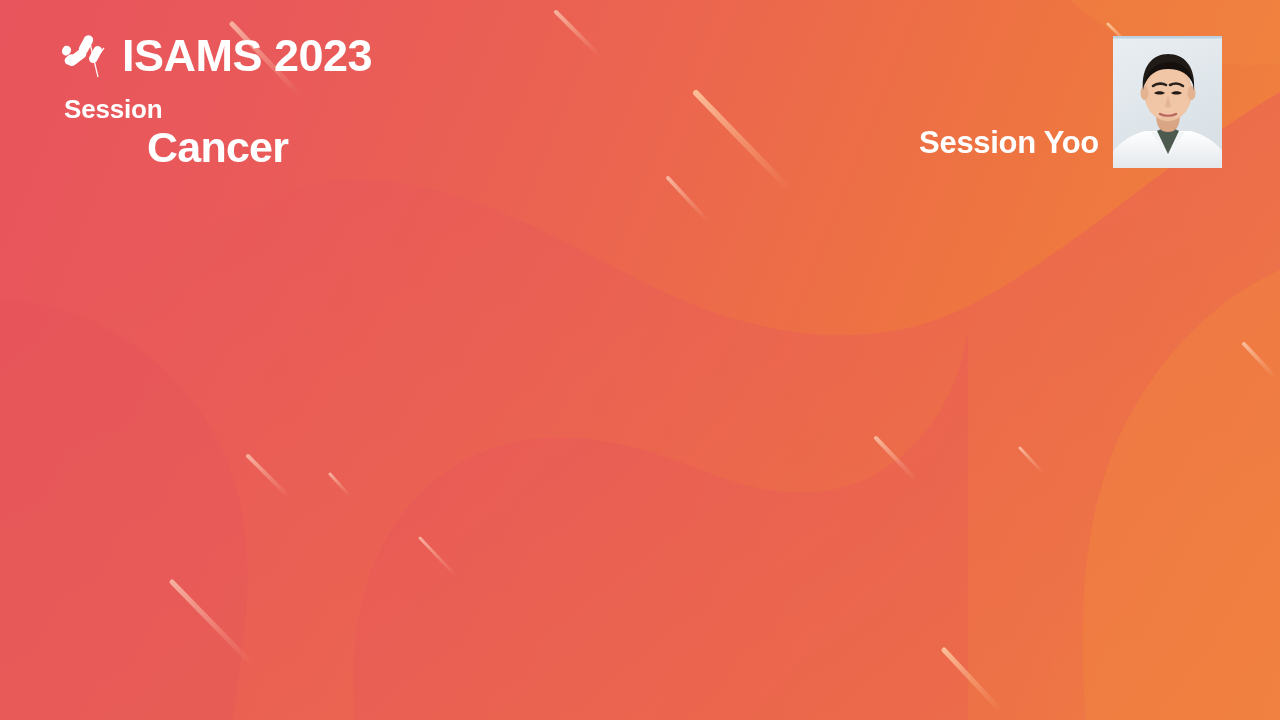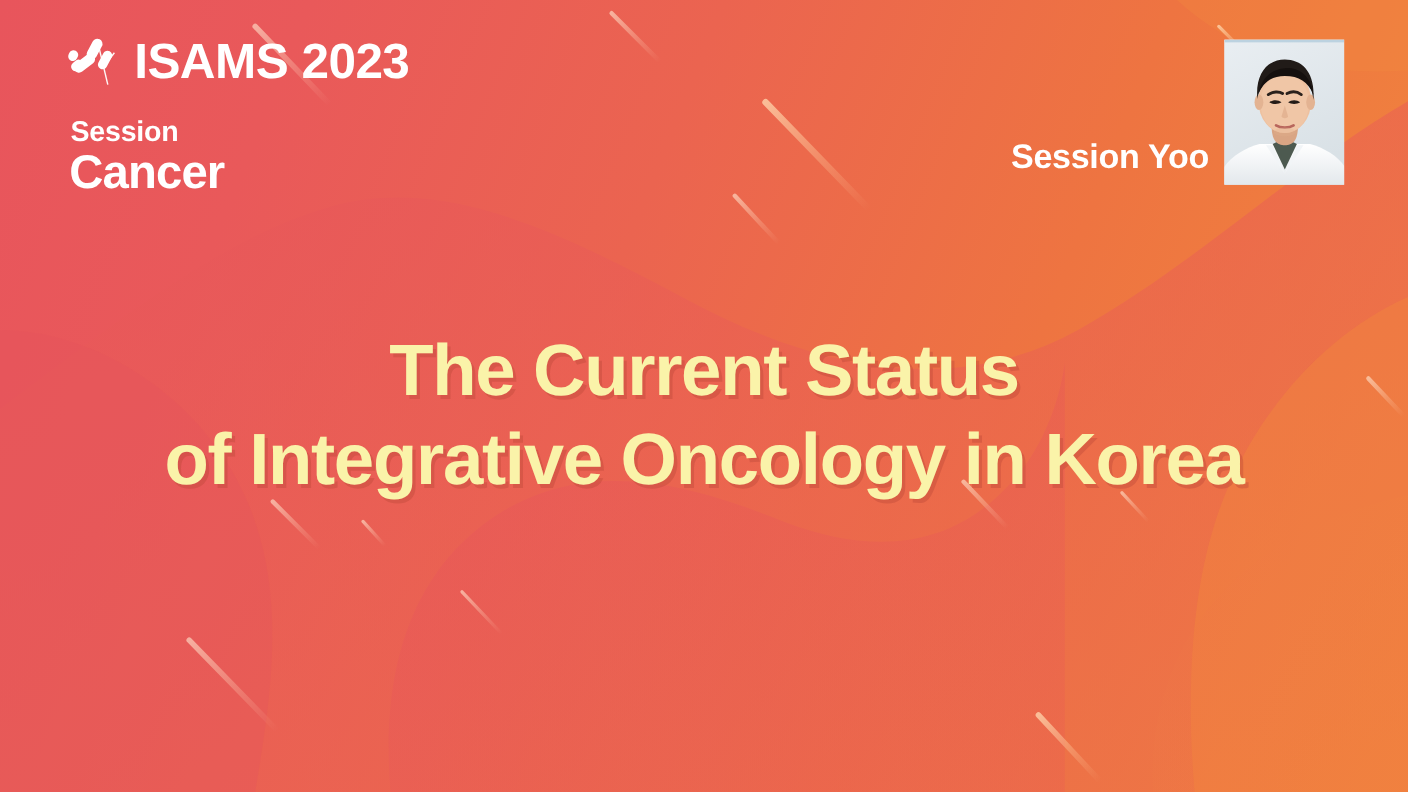--- a/index.html
+++ b/index.html
@@ -57,32 +57,33 @@
     letter-spacing: -0.5px;
     line-height: 1;
     white-space: nowrap;
   }
 
   .session-label {
     color: #ffffff;
     font-size: 26px;
     font-weight: bold;
     line-height: 1.05;
-    margin-top: 24px;
+    margin-top: 14px;
     margin-left: 2px;
     letter-spacing: -0.2px;
   }
   .session-name {
     color: #ffffff;
     font-size: 43px;
     font-weight: bold;
     line-height: 1.02;
     margin-top: 3px;
     margin-left: 1px;
     letter-spacing: -0.8px;
+    text-align: center;
   }
 
   
   .speaker {
     position: absolute;
     right: 58px;
     top: 36px;
     height: 132px;
     display: flex;
     align-items: flex-end;
@@ -267,18 +268,14 @@
           <path d="M55,60 L52,70 C53,72 57,72 58,70 Z" fill="#e0ae8c" opacity="0.75"></path>
 
           <path d="M47,78 C51,80.5 59,80.5 63,78" stroke="#b8665c" stroke-width="2.4" fill="none" stroke-linecap="round"></path>
 
           <ellipse cx="55" cy="84" rx="10" ry="4" fill="#e0ae8c" opacity="0.3"></ellipse>
         </g>
       </svg>
     </span>
   </div>
 
-  <div class="title-block">
-    <div class="title-line">The Current Status</div>
-    <div class="title-line">of Integrative Oncology in Korea</div>
-  </div>
 
 </div>
 
 </body></html>

